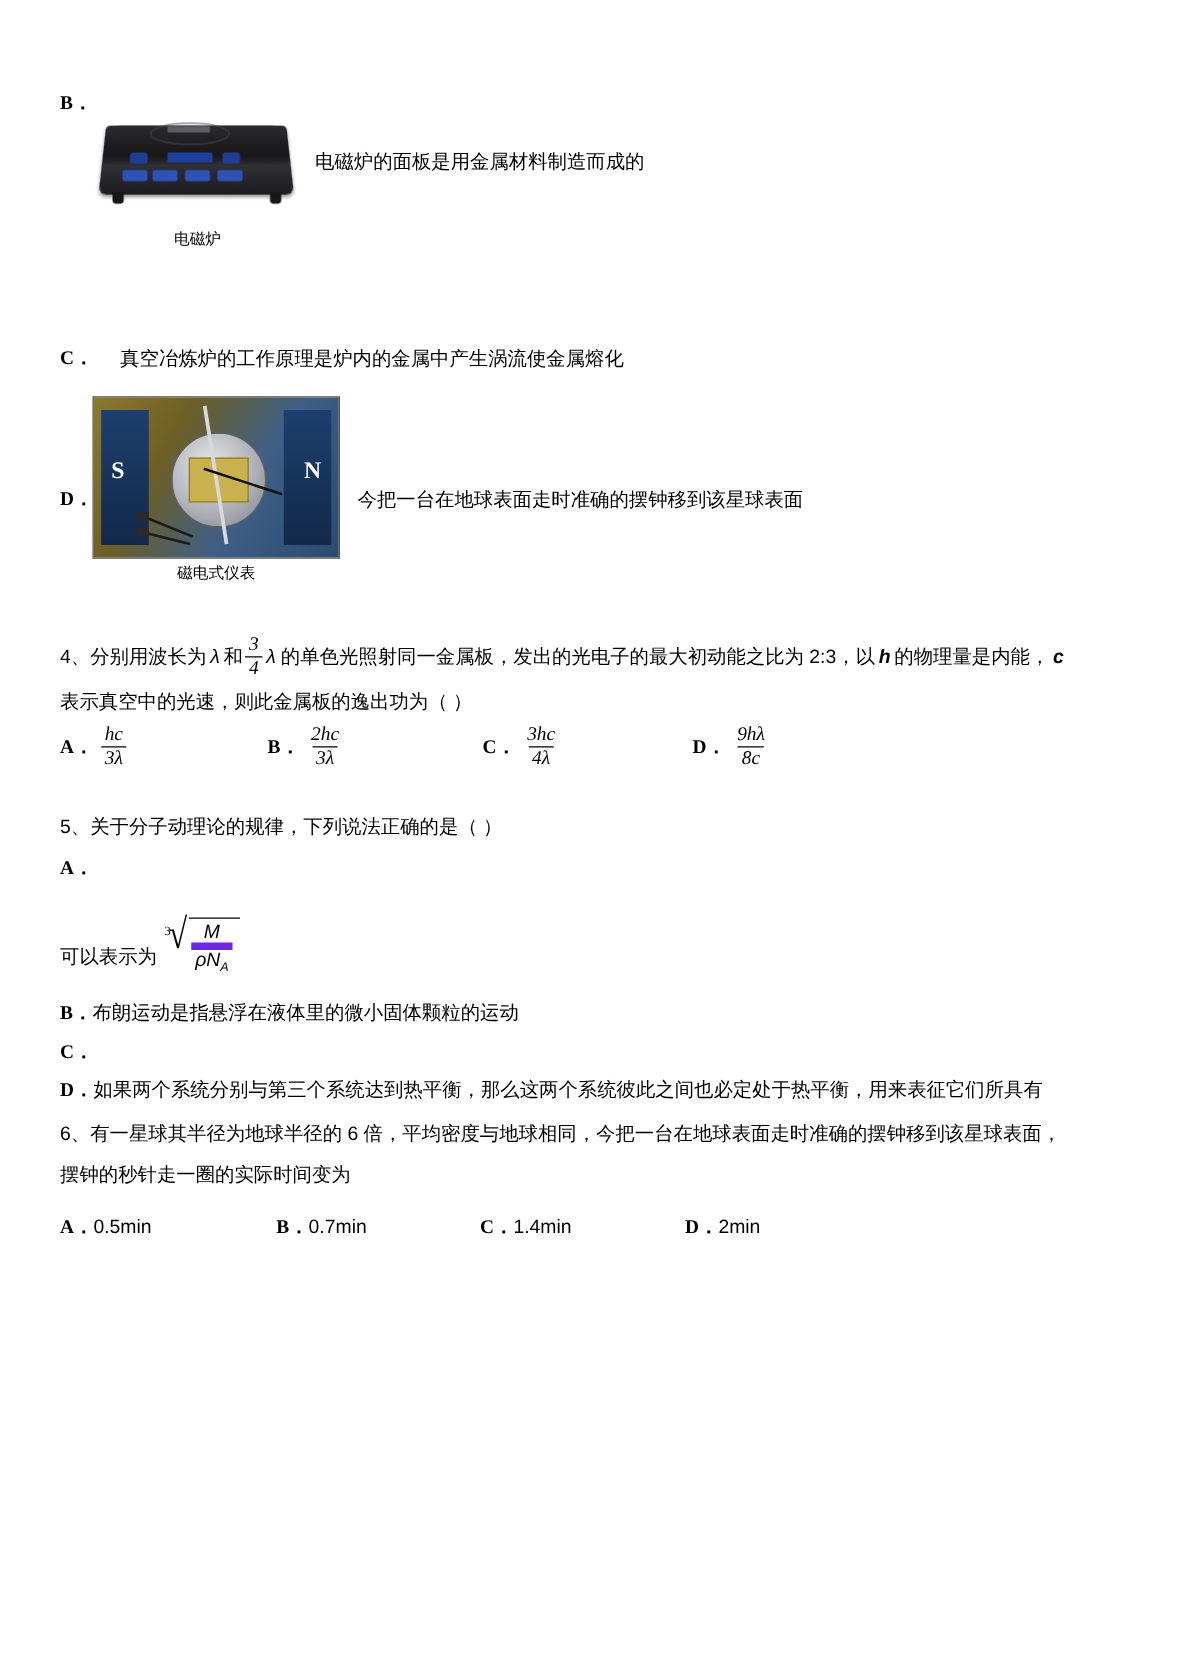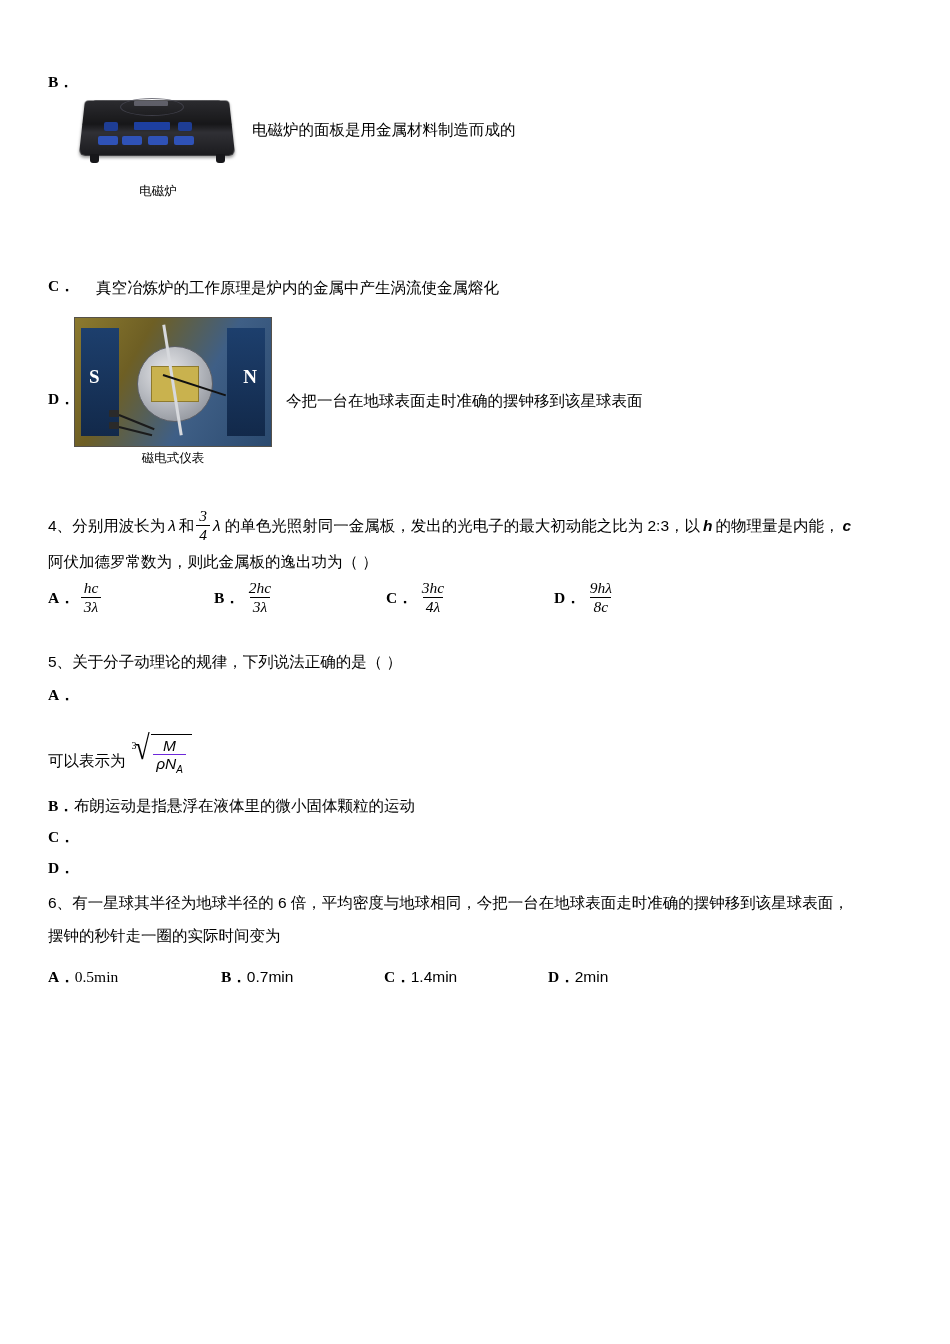--- a/index.html
+++ b/index.html
@@ -327,21 +327,21 @@
   .radical .inner {
     border-top: 1px solid #000;
     padding: 2px 6px 0 2px;
     display: inline-flex;
     flex-direction: column;
     align-items: center;
     font-style: italic;
     line-height: 1.15;
     font-size: 15.5px;
   }
-  .radical .inner .den { border-top: 1px solid #6d28d9; padding: 0 3px; }
+  .radical .inner .den { border-top: 6px solid #6d28d9; padding: 0 3px; }
   .radical .inner .num { padding: 0 3px; }
   sub.small { font-size: 10px; }
 </style>
 </head>
 <body>
 
 <div class="page">
   <div class="content">
 
     <div class="img-option" style="margin-top:12px;">
@@ -403,21 +403,21 @@
         <span class="frac">
           <span class="num">3</span>
           <span class="den">4</span>
         </span>
         <span class="it" style="margin:0 4px 0 1px;">λ</span>
           <span>的单色光照射同一金属板，发出的光电子的最大初动能之比为 2:3，以</span>
           <span class="it bold" style="margin:0 3px;">h</span>
           <span>的物理量是内能，</span>
           <span class="it bold" style="margin-left:3px;">c</span>
       </div>
-      <div class="para">阿伏加德罗常数为，则此金属板的逸出功为（        ）</div>
+      <div class="para">表示真空中的光速，则此金属板的逸出功为（        ）</div>
       <div class="choices-row">
         <div class="choice" style="width:166px;">
           <span class="lab">A．</span>
           <span class="frac">
             <span class="num">hc</span>
             <span class="den">3λ</span>
           </span>
         </div>
         <div class="choice" style="width:172px;">
           <span class="lab">B．</span>
@@ -466,31 +466,32 @@
 
       <div class="opt-line" style="margin-top:14px;">
         <span class="ol">B．</span>
         <span>布朗运动是指悬浮在液体里的微小固体颗粒的运动</span>
       </div>
       <div class="opt-line">
         <span class="ol">C．</span>
       </div>
       <div class="opt-line">
         <span class="ol">D．</span>
+        <span>如果两个系统分别与第三个系统达到热平衡，那么这两个系统彼此之间也必定处于热平衡，用来表征它们所具有</span>
       </div>
     </div>
 
     <div class="q" style="margin-top:4px;">
       <div class="para">
         <span>6、</span><span>有一星球其半径为地球半径的 6 倍，平均密度与地球相同，今把一台在地球表面走时准确的摆钟移到该星球表面，</span>
       </div>
       <div class="para">摆钟的秒针走一圈的实际时间变为</div>
       <div class="choices-letters" style="margin-top:10px;">
         <div class="c" style="width:173px;">
-          <b>A．</b><span style="font-family:Liberation Serif, serif;">0.5min</span>
+          <b>A．</b><span style="font-family:Liberation Sans, sans-serif;">0.5min</span>
         </div>
         <div class="c" style="width:163px;">
           <b>B．</b><span style="font-family:'Liberation Sans',sans-serif;">0.7min</span>
         </div>
         <div class="c" style="width:164px;">
           <b>C．</b><span style="font-family:'Liberation Sans',sans-serif;">1.4min</span>
         </div>
         <div class="c">
           <b>D．</b><span style="font-family:'Liberation Sans',sans-serif;">2min</span>
         </div>

